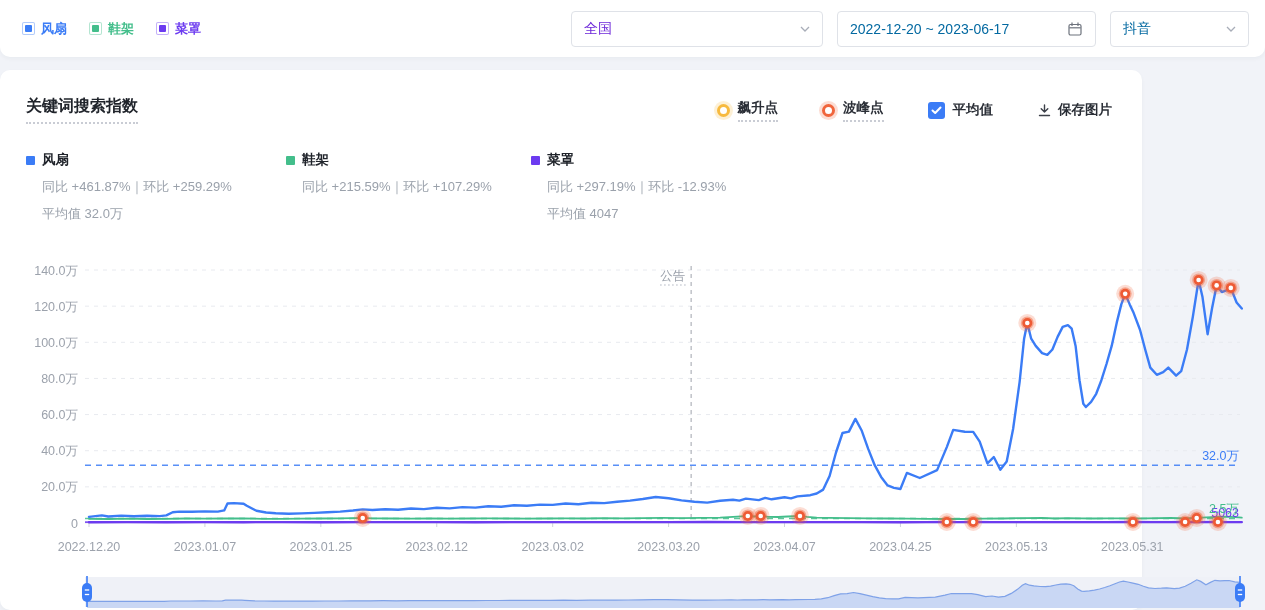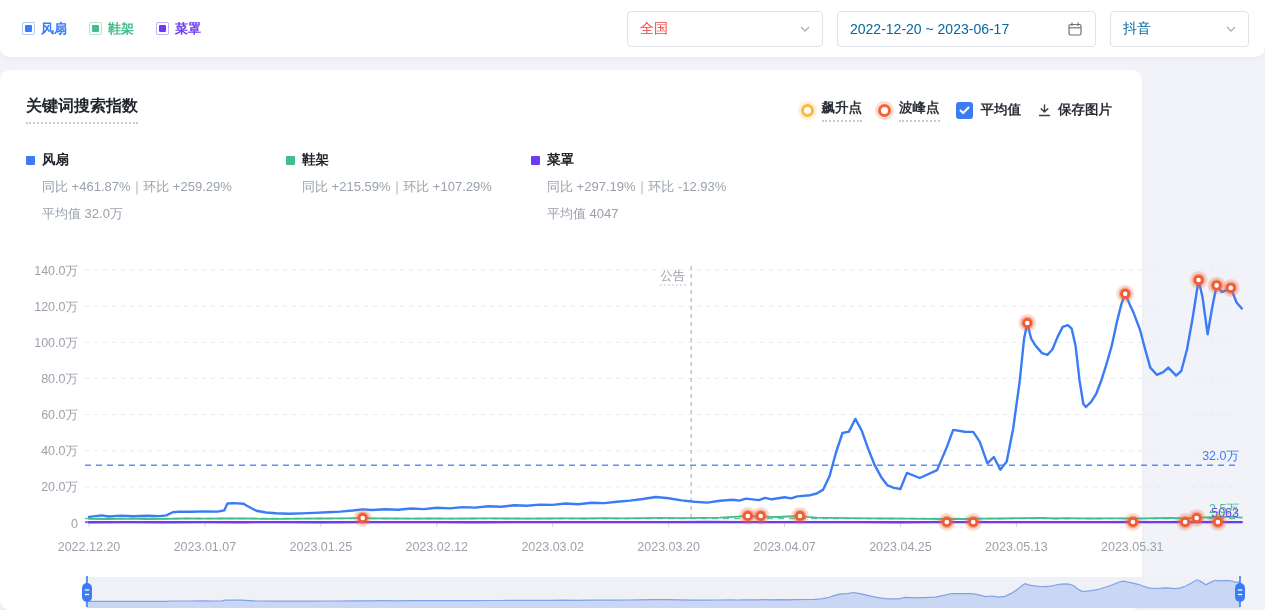--- a/index.html
+++ b/index.html
@@ -17,33 +17,33 @@
     display:flex;align-items:center;box-sizing:border-box;padding:0 16px 0 22px;
   }
   .kw-legend{display:flex;align-items:center;gap:22px;}
   .lg-item{display:flex;align-items:center;gap:6px;font-size:13px;font-weight:bold;cursor:pointer;}
   .lg-box{width:13px;height:13px;border-radius:2px;border:1px solid;box-sizing:border-box;
           display:flex;align-items:center;justify-content:center;background:#fff;}
   .lg-fill{width:7px;height:7px;border-radius:1px;}
   .tb-controls{margin-left:auto;display:flex;align-items:center;gap:14px;}
   .ctrl{height:36px;border:1px solid #dfe2e8;border-radius:4px;background:#fff;
         display:flex;align-items:center;box-sizing:border-box;padding:0 12px;font-size:14px;color:#0369a1;cursor:pointer;}
-  .ctrl-region{width:196px;color:#ef4444;justify-content:space-between;}
+  .ctrl-region{width:252px;color:#6d28d9;justify-content:space-between;}
   .ctrl-date{width:259px;justify-content:space-between;}
   .ctrl-platform{width:139px;justify-content:space-between;}
   
   .panel{
     position:absolute;left:0;top:70px;width:1142px;height:540px;
     background:#fff;border-radius:10px;box-shadow:0 2px 4px rgba(31,41,55,.04);
     box-sizing:border-box;
   }
   .panel-head{display:flex;align-items:center;padding:26px 30px 0 26px;}
   .panel-title{font-size:16px;font-weight:bold;color:#20242b;
                border-bottom:2px dotted #c9ccd4;padding-bottom:5px;}
-  .head-controls{margin-left:auto;display:flex;align-items:center;gap:16px;font-size:13.5px;color:#2a2e36;}
+  .head-controls{margin-left:auto;display:flex;align-items:center;gap:44px;font-size:13.5px;color:#2a2e36;}
   .hc-item{display:flex;align-items:center;gap:8px;cursor:pointer;}
   .dotted-u{border-bottom:2px dotted #c9ccd4;padding-bottom:3px;font-weight:bold;}
   .ring{width:7px;height:7px;border-radius:50%;background:#fff;border:3px solid;display:inline-block;}
   .ring-surge{border-color:#F7BA3F;box-shadow:0 0 0 3px rgba(247,186,63,.22);}
   .ring-peak{border-color:#F0653C;box-shadow:0 0 0 3px rgba(240,101,60,.22);}
   .checkbox{width:17px;height:17px;border-radius:3px;background:#3B7CF6;display:flex;align-items:center;justify-content:center;}
   .hc-label{font-weight:bold;}
   .save-item{gap:6px;text-align:center;}
   
   .stats{display:flex;padding-left:26px;margin-top:27px;}

